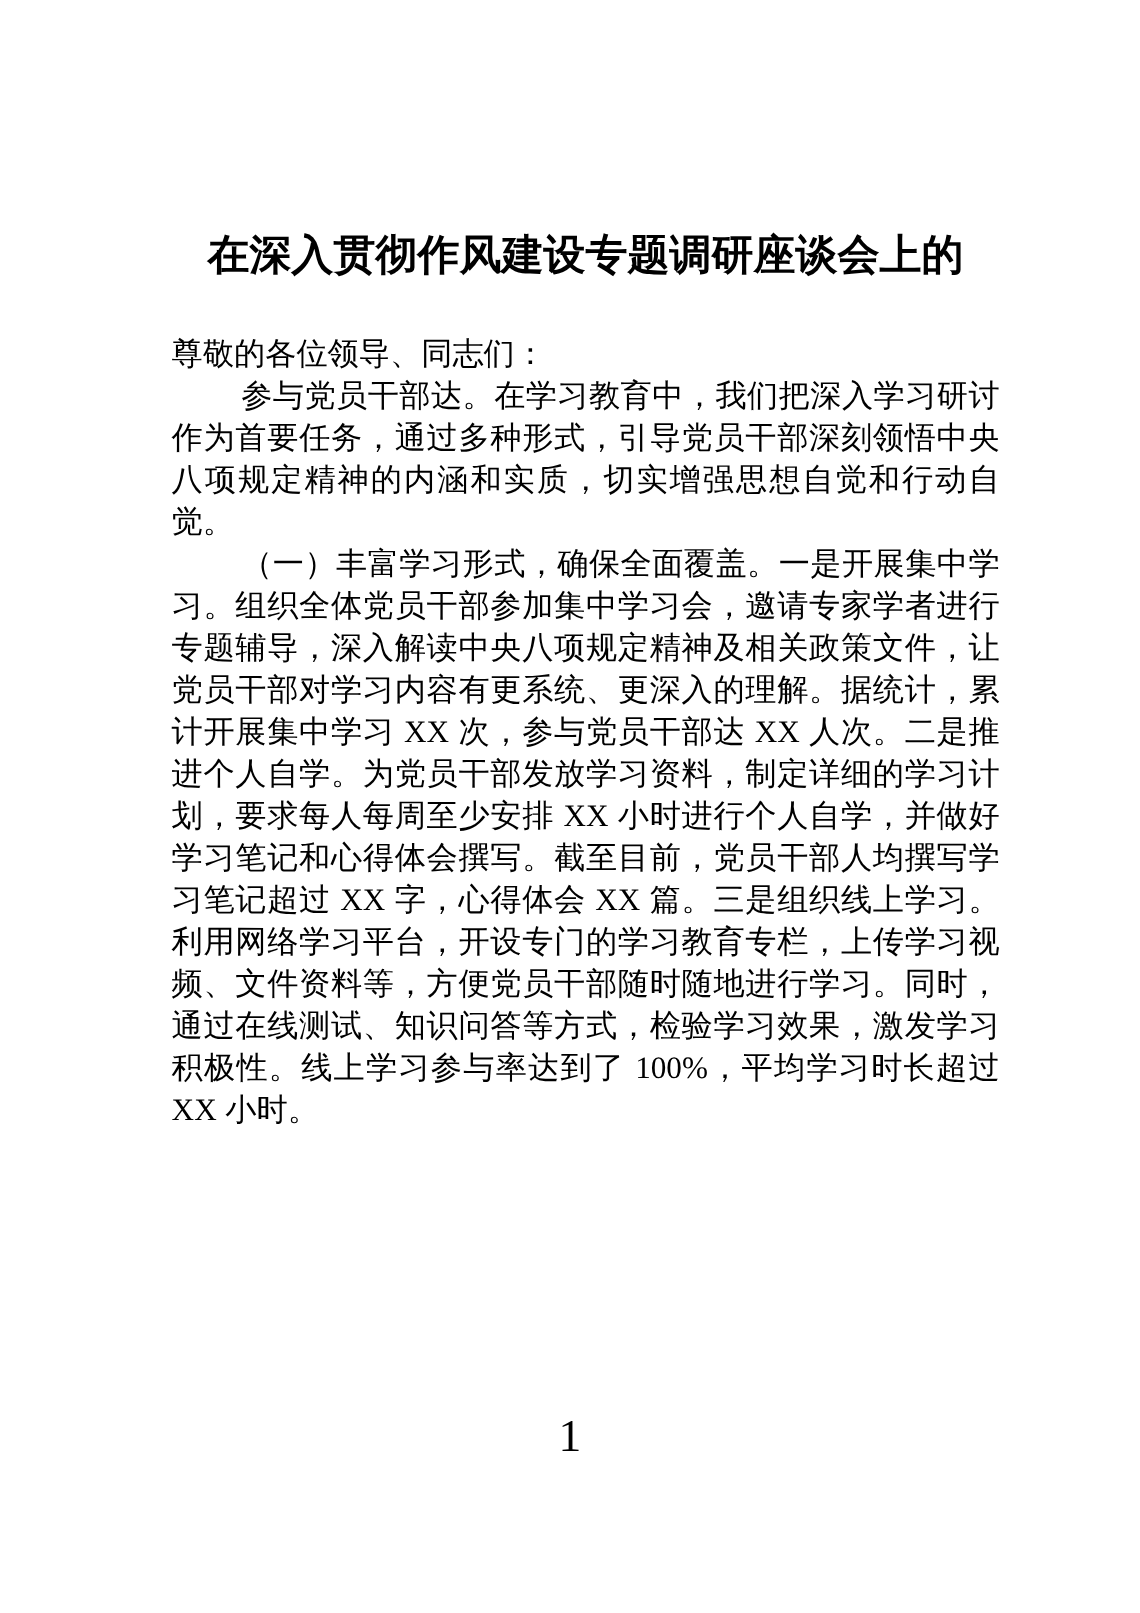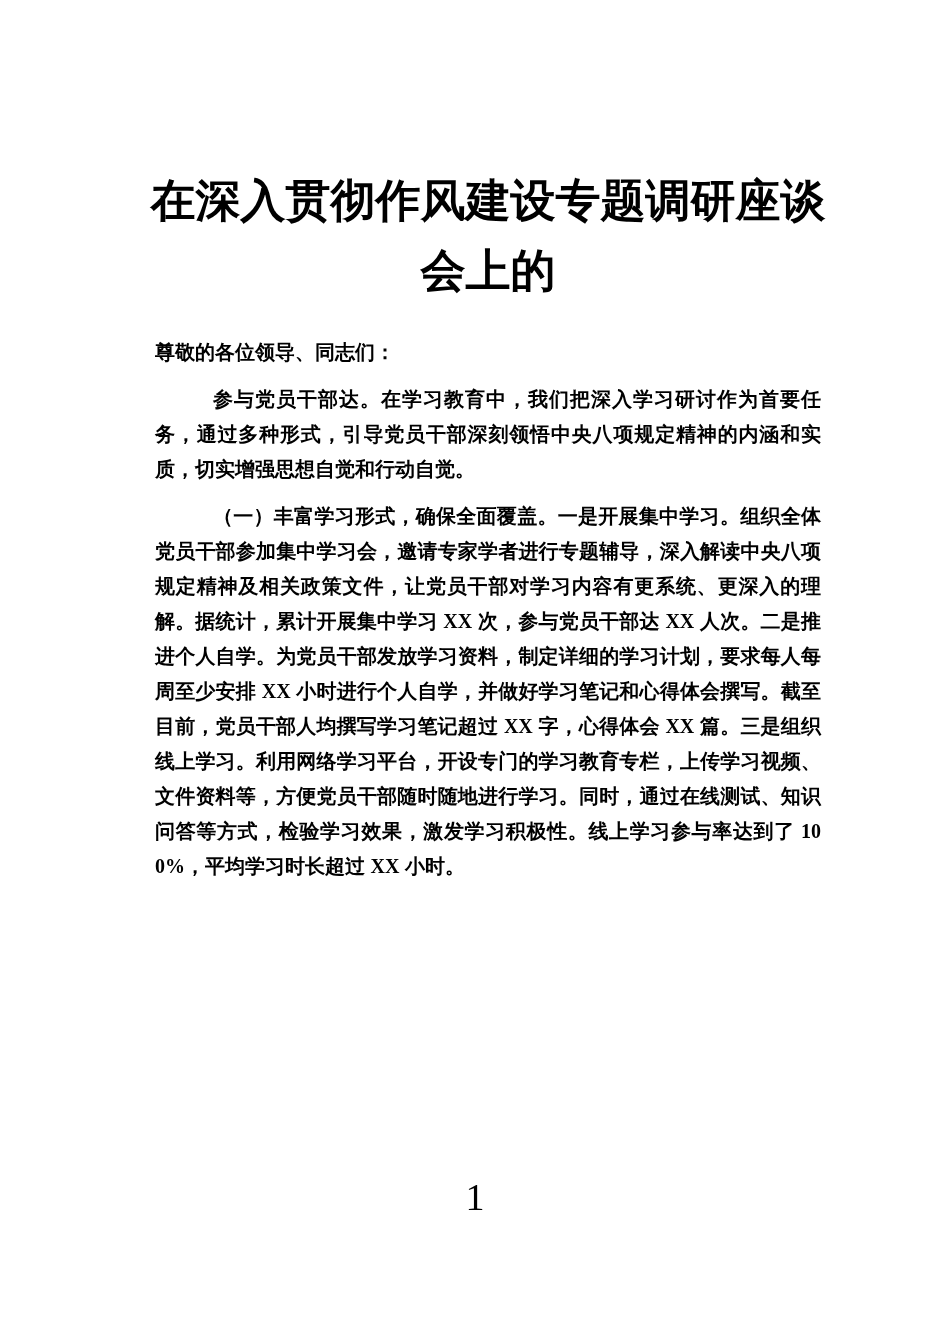--- a/index.html
+++ b/index.html
@@ -16,39 +16,38 @@
     overflow: hidden;
   }
   .page {
     position: absolute;
     inset: 0;
     padding: 0 117px 0 143px;
     box-sizing: border-box;
     background: #ffffff;
   }
   .doc-title {
-    margin: 4px;
+    margin: 16px;
     padding-top: 162px;
-    font-size: 45px;
+    font-size: 35px;
     line-height: 70px;
     font-weight: bold;
     text-align: center;
     letter-spacing: 0;
   }
   .title-line { display: block; }
   .body-text {
     margin-top: 29px;
   }
   .body-text p {
-    margin: 12px;
-    font-size: 20px;
+    margin: 0;
+    font-size: 26px;
     line-height: 35px;
     text-align: justify;
     word-break: break-all;
-    font-weight: bold;
   }
   .body-text p.indent { text-indent: 58px; }
   .latin {
     font-family: "Liberation Serif", "DejaVu Serif", serif;
   }
   .page-number {
     position: absolute;
     left: 0;
     right: 0;
     top: 1176px;

